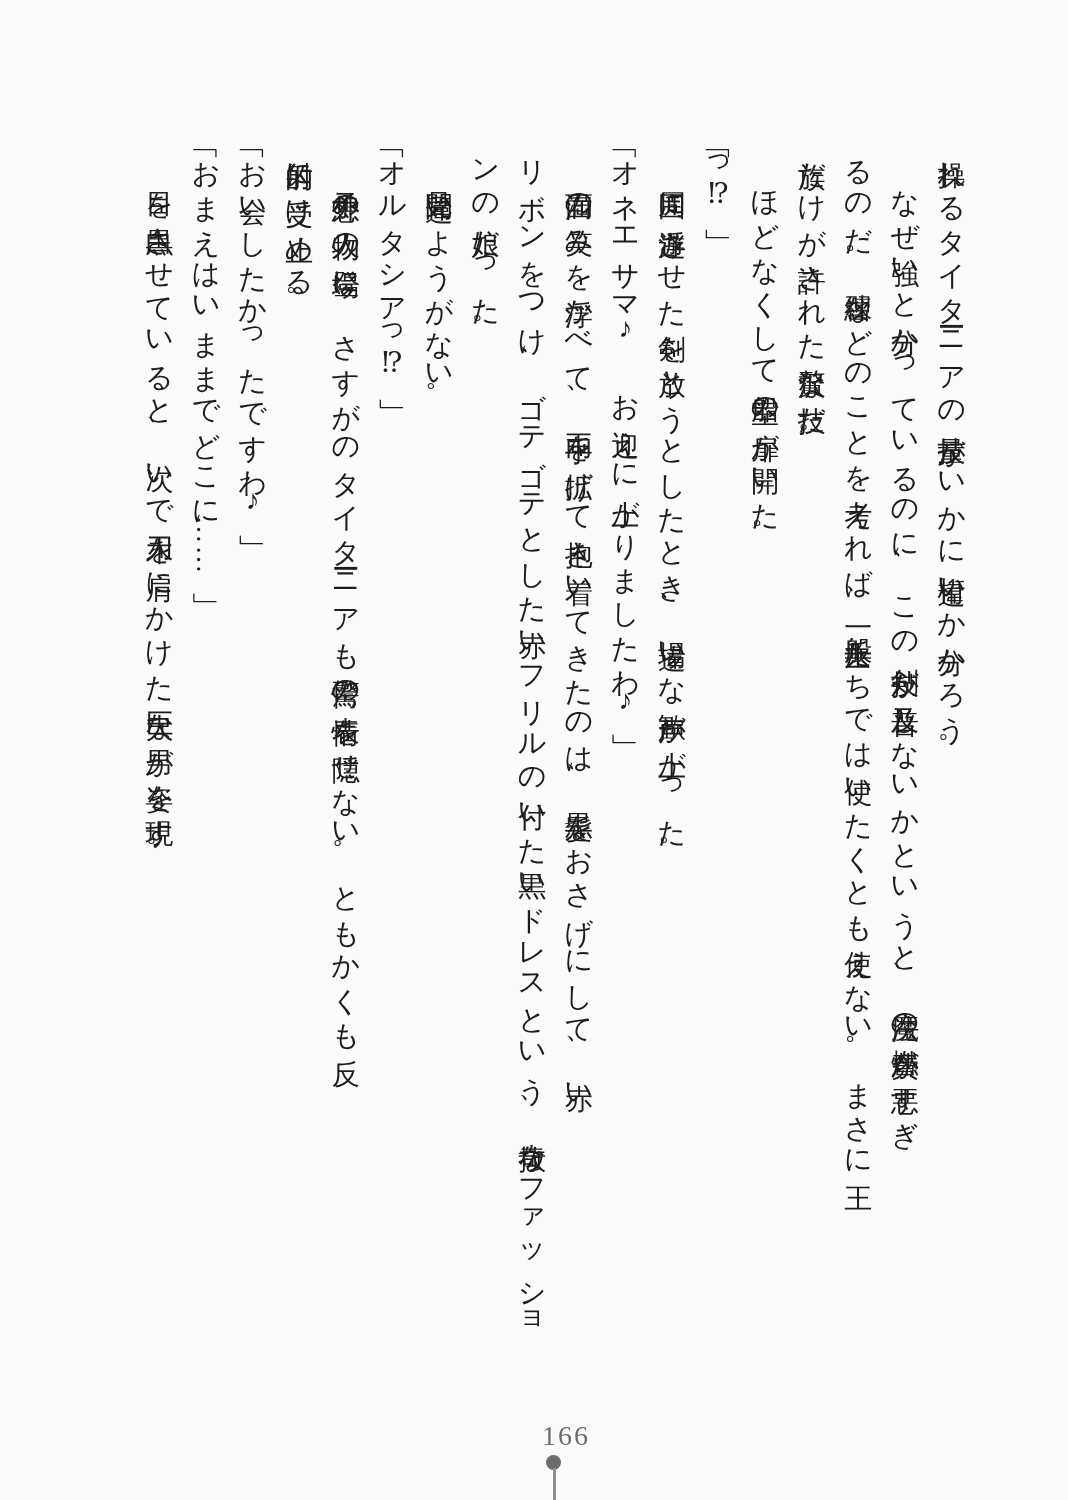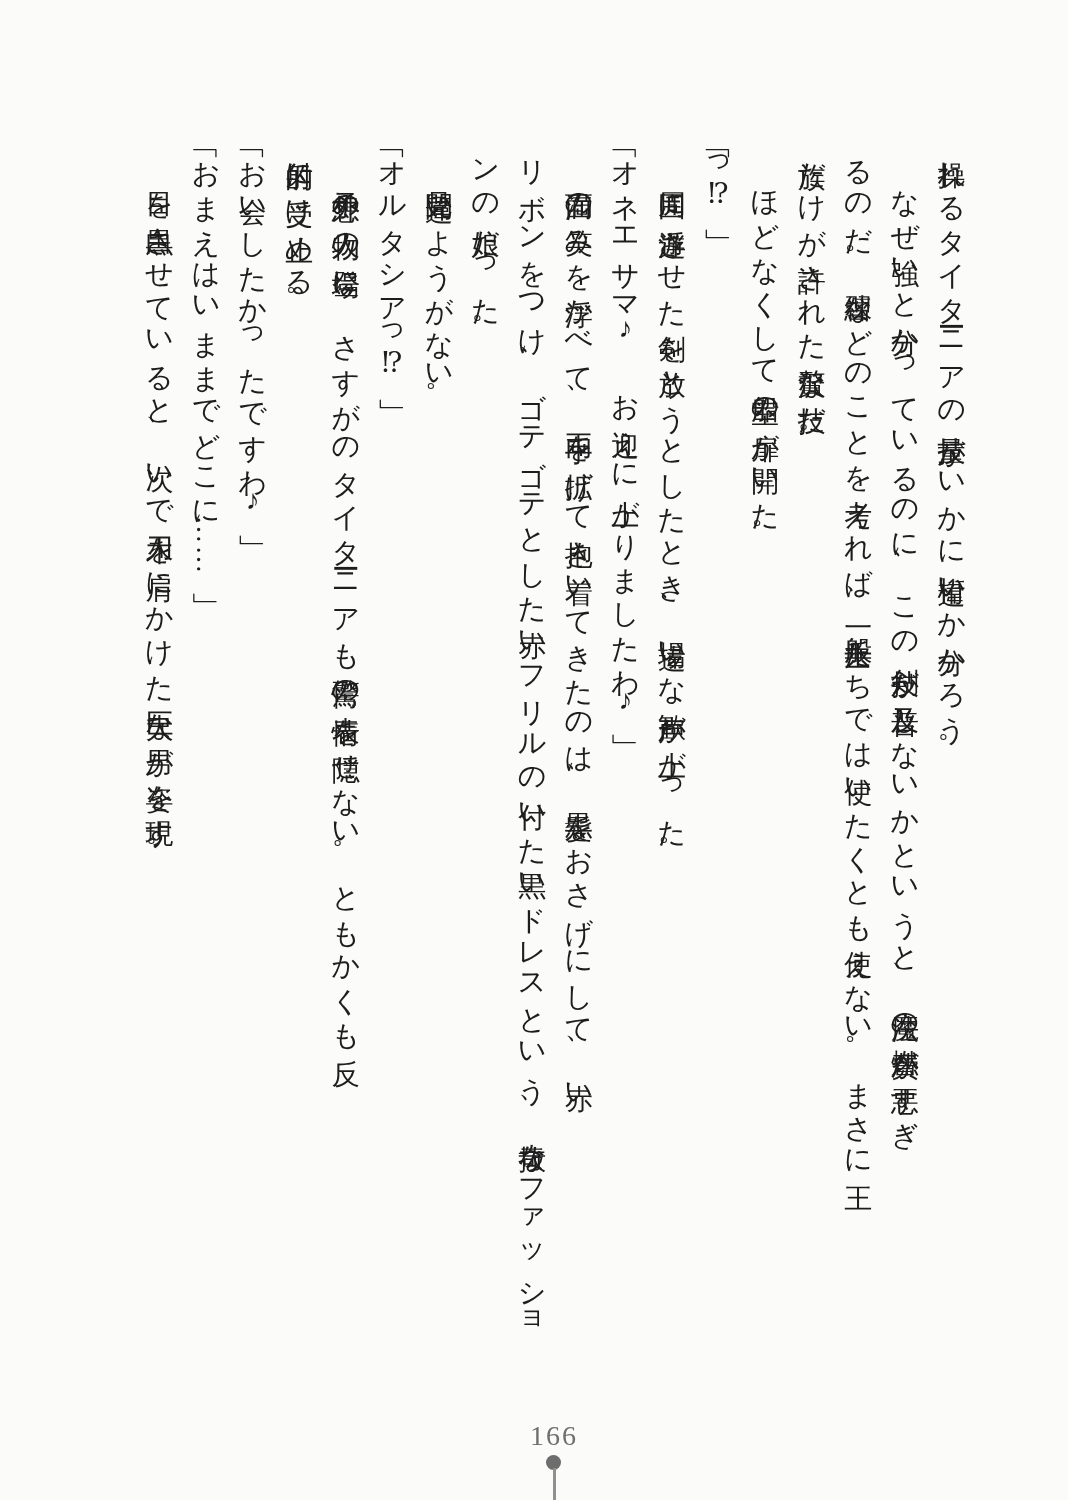--- a/index.html
+++ b/index.html
@@ -29,21 +29,21 @@
   }
   .text-block p {
     margin: 0;
     padding: 0;
     line-height: 46.6px;      
     white-space: pre;          
   }
   .folio {
     position: absolute;
     top: 1420px;
-    left: 554px;
+    left: 566px;
     transform: translateX(-50%);
     font-family: "Liberation Serif", "DejaVu Serif", serif;
     font-size: 28px;
     letter-spacing: 2px;
     color: #6f6f6f;
   }
   .footer-dot {
     position: absolute;
     left: 546px;
     top: 1455px;

